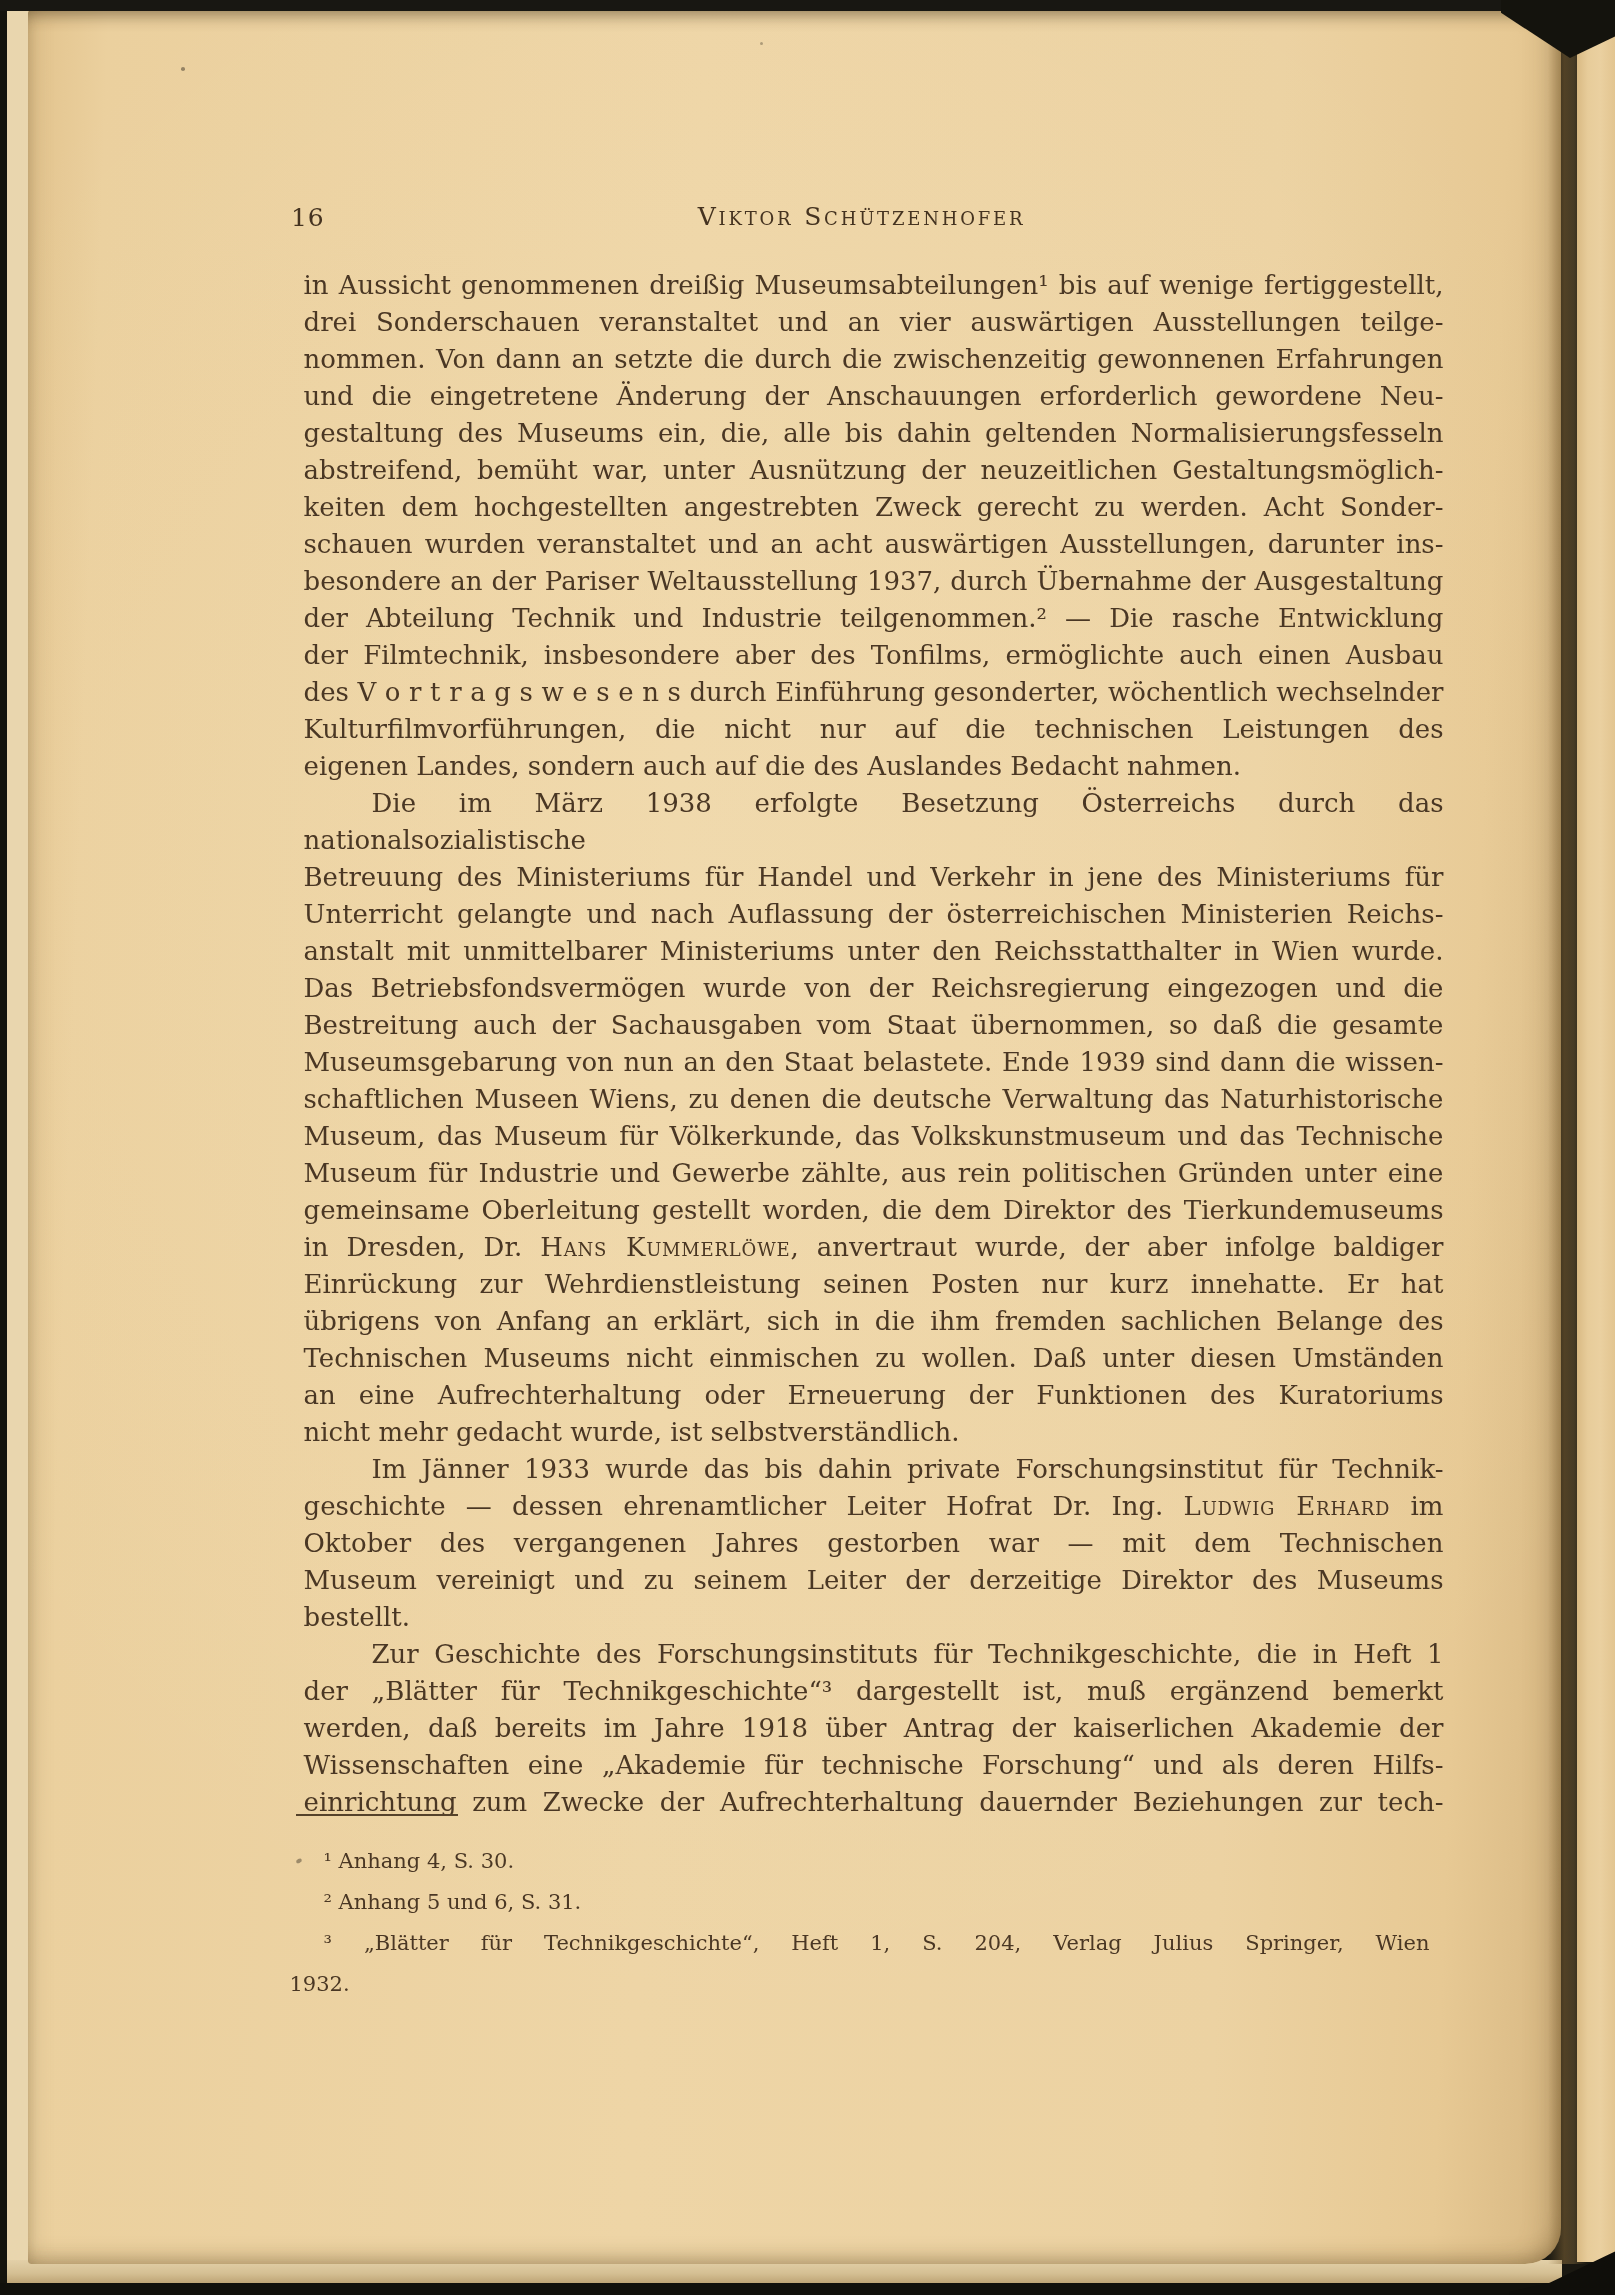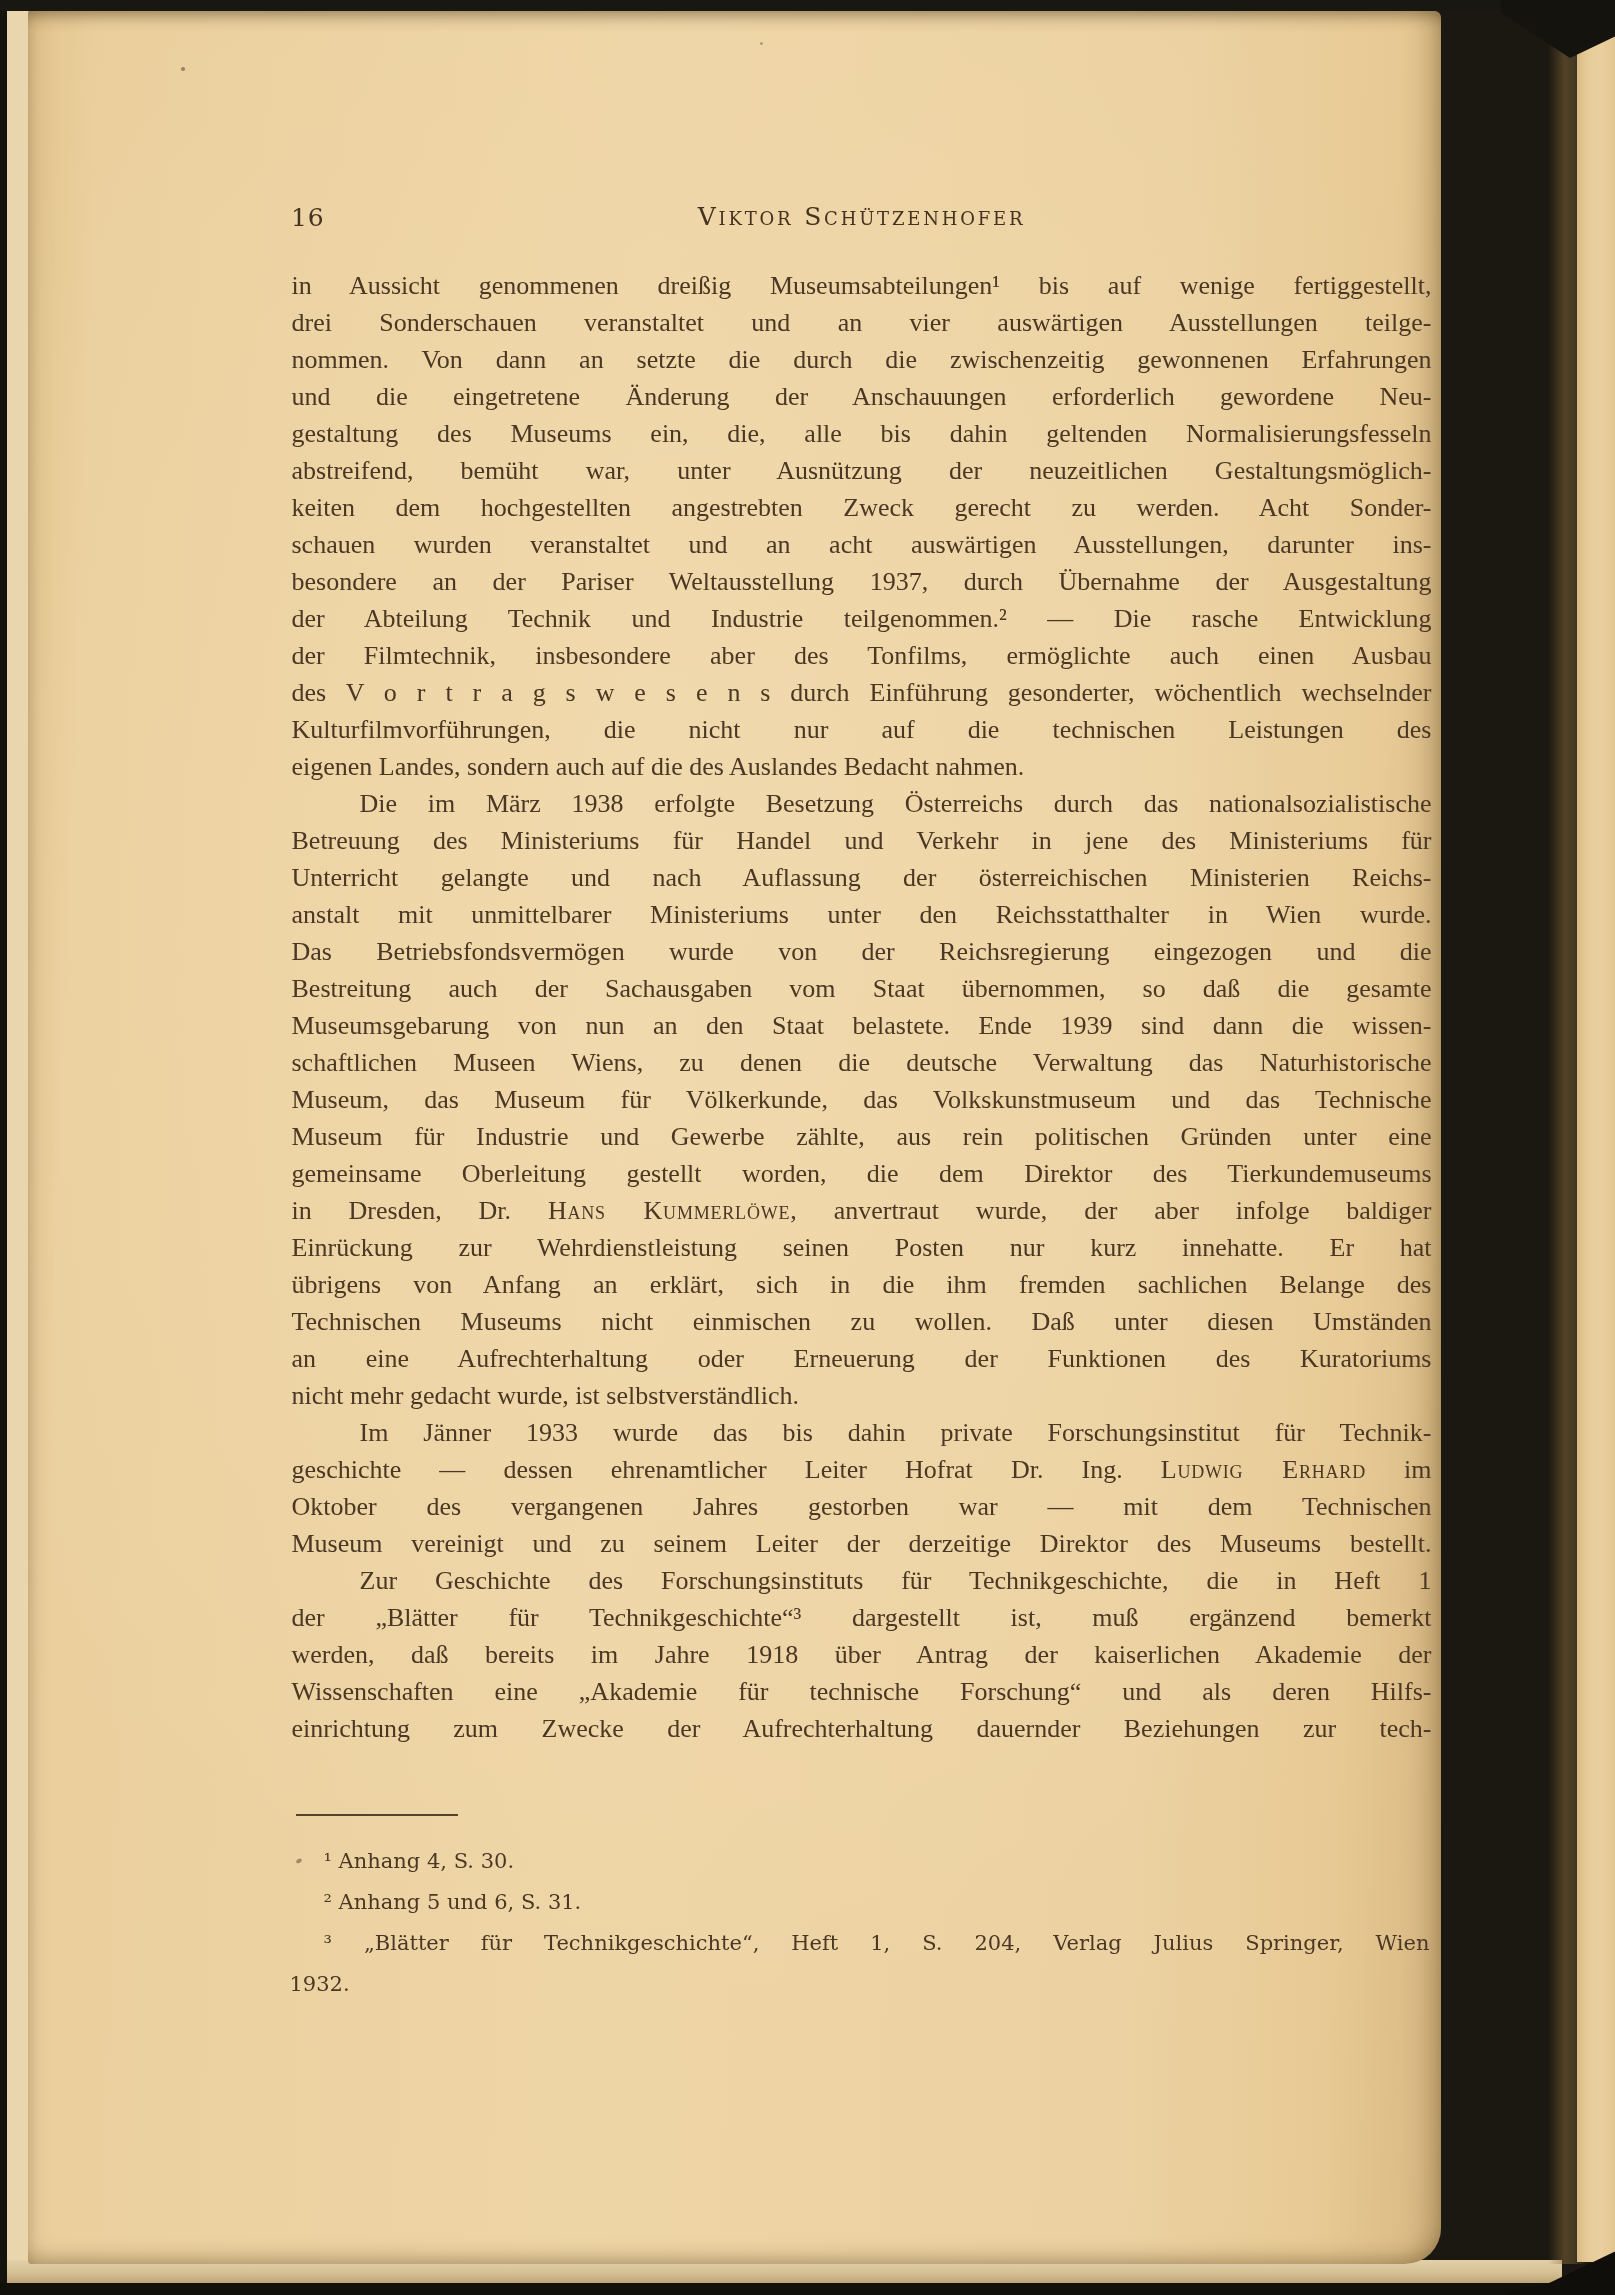--- a/index.html
+++ b/index.html
@@ -13,43 +13,43 @@
   .under-left{position:absolute;left:7.3px;top:8px;width:21px;height:2266px;background:#e9d6ae;border-right:0.8px solid #cbb285;}
   .under-bottom{position:absolute;left:7.3px;top:2260px;width:1555px;height:24px;background:linear-gradient(180deg,#e3d0a8 0%,#d5c094 55%,#bda旧 100%);background:linear-gradient(180deg,#e3d0a8 0%,#d5c094 55%,#bca273 100%);}
   .bar-top{position:absolute;left:0;top:0;width:1615px;height:11.3px;background:#181712;}
   .bar-bottom{position:absolute;left:0;top:2283px;width:1615px;height:13px;background:#11100b;}
   .corner-tr{position:absolute;left:1501px;top:0;width:115px;height:58px;background:#14130d;
     clip-path:polygon(0 0,100% 0,100% 62%,60% 100%,0 22%);}
   .corner-br{position:absolute;left:1509px;top:2234px;width:107px;height:61px;background:#0f0e0a;
     clip-path:polygon(0 95%,38% 80%,100% 28%,100% 100%,0 100%);}
   
   .page{
-    position:absolute;left:27.5px;top:10.5px;width:1413px;height:2253px;
+    position:absolute;left:27.5px;top:10.5px;width:1533px;height:2253px;
     border-radius:1.6px 6.5px 36px 3.2px;
     background:
       radial-gradient(120% 90% at 48% 40%, rgba(255,245,216,0.15) 0%, rgba(255,245,216,0) 55%),
       linear-gradient(92deg,#e2c38d 0%,#ebd09e 5%,#eed5a6 42%,#ecd2a2 78%,#e7c994 92%,#d7b782 100%);
     box-shadow:
       inset 0 13px 16px -9.7px rgba(60,45,20,.45),
       inset -19.4px 0 27.5px -11.3px rgba(110,85,45,.42),
       inset 14.5px 0 24px -14.5px rgba(120,95,55,.30),
       inset 0 -16px 22.6px -13px rgba(90,65,30,.38);
   }
   
   .crease{position:absolute;left:1548px;top:10.5px;width:39px;height:2253px;
     background:linear-gradient(90deg,rgba(150,118,66,0) 0%,rgba(136,106,58,.50) 42%,rgba(158,128,76,.34) 66%,rgba(160,130,80,0) 100%);}
   .next-page{position:absolute;left:1577px;top:13px;width:39px;height:2249px;
     background:linear-gradient(90deg,#d9ba84 0%,#e7cc9a 28%,#ead0a0 60%,#e2c48f 100%);}
   
   .header{position:absolute;left:262px;top:191px;width:1140px;height:34px;color:#453320;}
   .pagenum{position:absolute;left:1.6px;top:1.6px;font-size:25px;letter-spacing:0.8px;}
   .runtitle{position:absolute;left:4px;right:0;top:0;text-align:center;
     font-variant:small-caps;font-size:25px;letter-spacing:2.8px;}
-  .textblock{position:absolute;left:264px;top:256px;width:1140px;color:#4a3724;
-    font-size:26px;line-height:37px;font-family:Liberation Serif, serif;}
+  .textblock{position:absolute;left:276px;top:256px;width:1140px;color:#4a3724;
+    font-size:26px;line-height:37px;}
   .para{margin:0;}
   .line{text-align:justify;text-align-last:justify;white-space:normal;}
   .line.endp{text-align-last:left;}
   .line.ind{text-indent:68px;}
   .sc2{font-variant:small-caps;letter-spacing:0.8px;}
   .fn-sep{position:absolute;left:268px;top:1803px;width:162px;height:2.4px;background:#55422a;}
   .footnotes{position:absolute;left:262px;top:1830px;width:1140px;color:#4a3724;
     font-size:21px;line-height:41px;}
   .fn-line{text-align:left;text-align-last:left;}
   .fn-line.just{text-align:justify;text-align-last:justify;}

